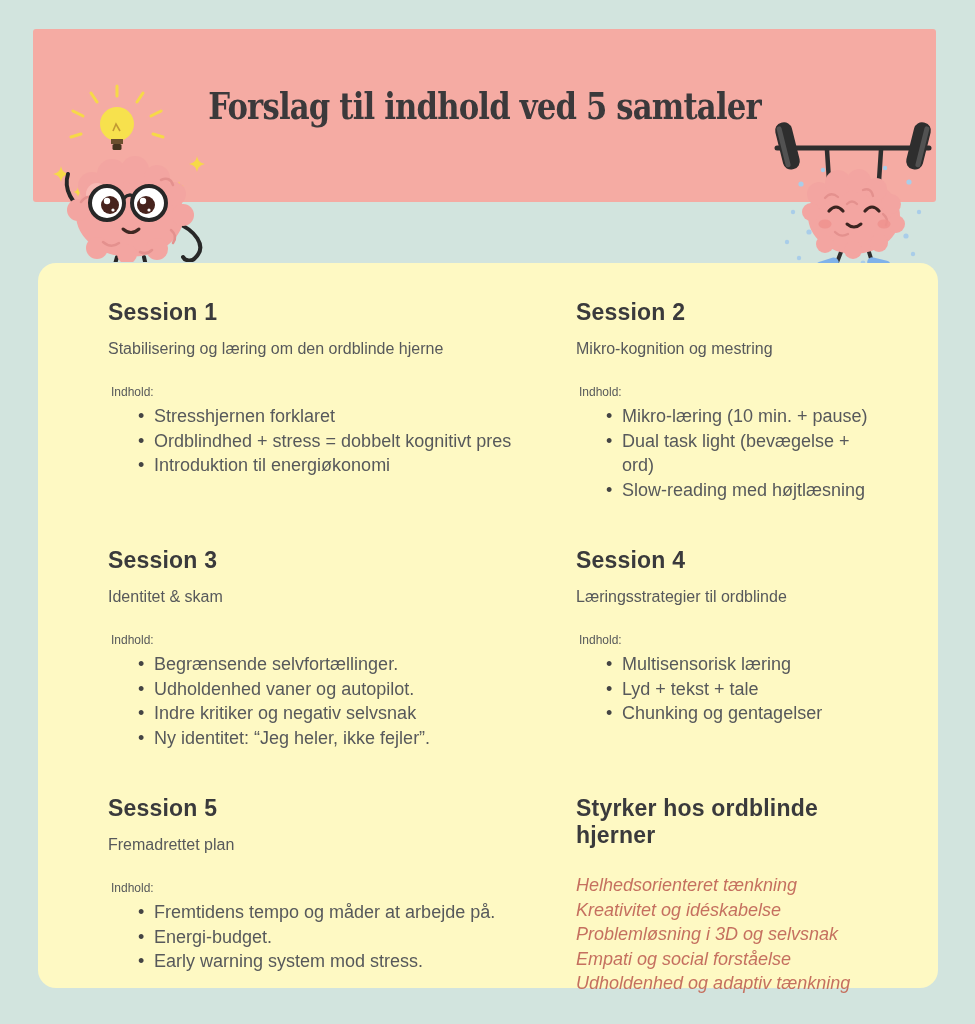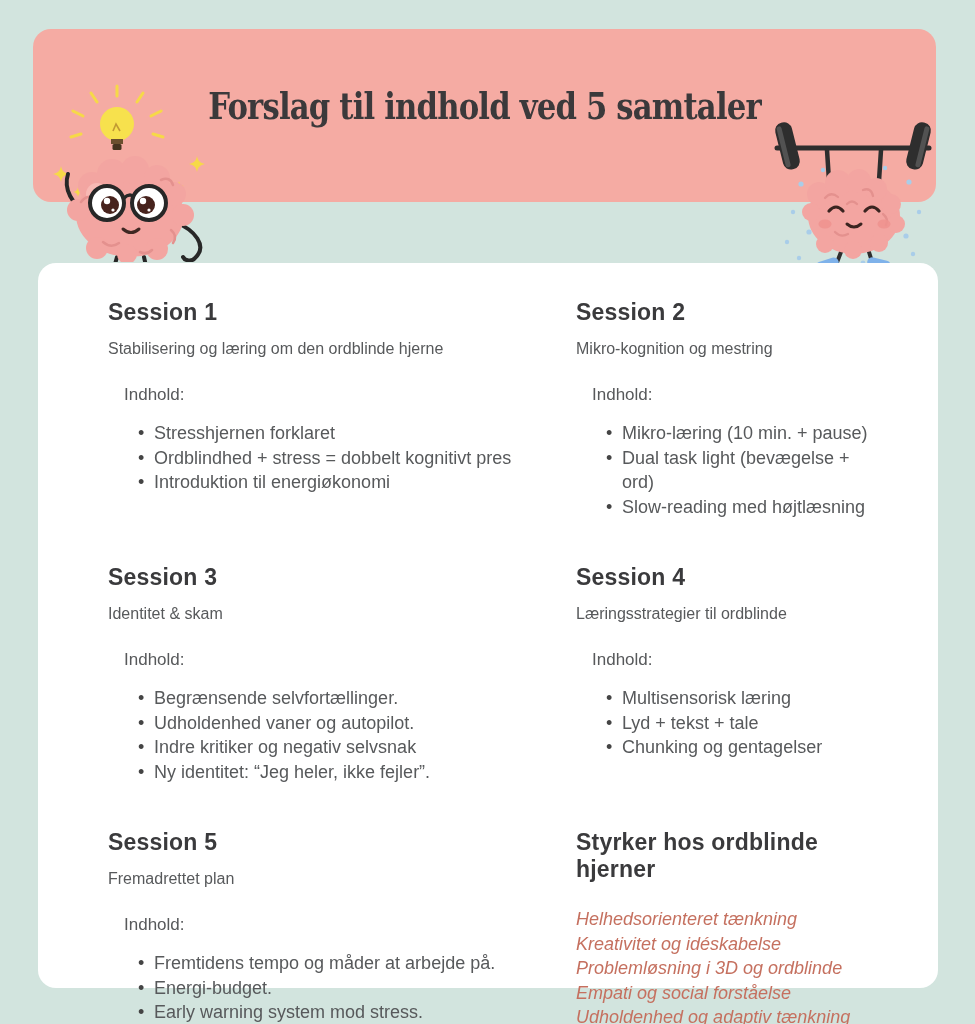--- a/index.html
+++ b/index.html
@@ -3,45 +3,45 @@
 <meta charset="utf-8">
 <style>
   html,body{margin:0;padding:0;}
   body{
     width:975px;height:1024px;position:relative;overflow:hidden;
     background:#d2e4de;
     font-family:"Liberation Sans","DejaVu Sans",sans-serif;
   }
   .banner{
     position:absolute;left:33px;top:29px;width:903px;height:173px;
-    background:#f5aba3;border-radius:18px;
+    background:#f5aba3;border-radius:3px;
   }
   .banner h1{
     margin:0;padding-top:58px;text-align:center;
     font-family:"DejaVu Serif","Liberation Serif",serif;
     font-weight:bold;font-size:37px;letter-spacing:-1px;
     color:#3b393b;line-height:1.05;
     transform:scaleX(0.83);transform-origin:center;
   }
   .mascot{position:absolute;}
   .mascot-left{left:45px;top:82px;}
   .mascot-right{left:763px;top:112px;}
   .panel{
     position:absolute;left:38px;top:263px;width:900px;height:725px;
-    background:#ffffff;border-radius:18px;box-sizing:border-box;
+    background:#fef9c3;border-radius:18px;box-sizing:border-box;
     padding:36px 58px 0 70px;
     display:grid;grid-template-columns:468px auto;align-content:start;
   }
   section{margin-bottom:45px;}
   section h2{
     margin:0 0 14px;font-size:23px;font-weight:bold;color:#3a3a3c;
     letter-spacing:0.2px;
   }
   .subtitle{margin:0 0 27px;font-size:16px;color:#57595b;}
-  .label{margin:16px;font-size:17px;color:#57595b;}
+  .label{margin:3px;font-size:12px;color:#57595b;}
   ul{margin:5px 0 0;padding:0 0 0 30px;list-style:none;font-size:18px;color:#57595b;}
   li{position:relative;padding-left:16px;line-height:24.5px;}
   li::before{content:"\2022";position:absolute;left:0;top:0;color:#444;}
   .strengths ul{margin-top:24px;padding-left:0;color:#c5705f;font-style:italic;}
   .strengths li{padding-left:0;line-height:24.5px;}
   .strengths li::before{content:none;}
 </style>
 </head>
 <body>
 
@@ -227,19 +227,19 @@
         <li>Energi-budget.</li>
         <li>Early warning system mod stress.</li>
       </ul>
   </section>
 
   <section class="strengths">
     <h2>Styrker hos ordblinde hjerner</h2>
     <ul>
         <li>Helhedsorienteret tænkning</li>
         <li>Kreativitet og idéskabelse</li>
-        <li>Problemløsning i 3D og ordblinde</li>
+        <li>Problemløsning i 3D og selvsnak</li>
         <li>Empati og social forståelse</li>
         <li>Udholdenhed og adaptiv tænkning</li>
       </ul>
   </section>
 
 </div>
 
 </body></html>

